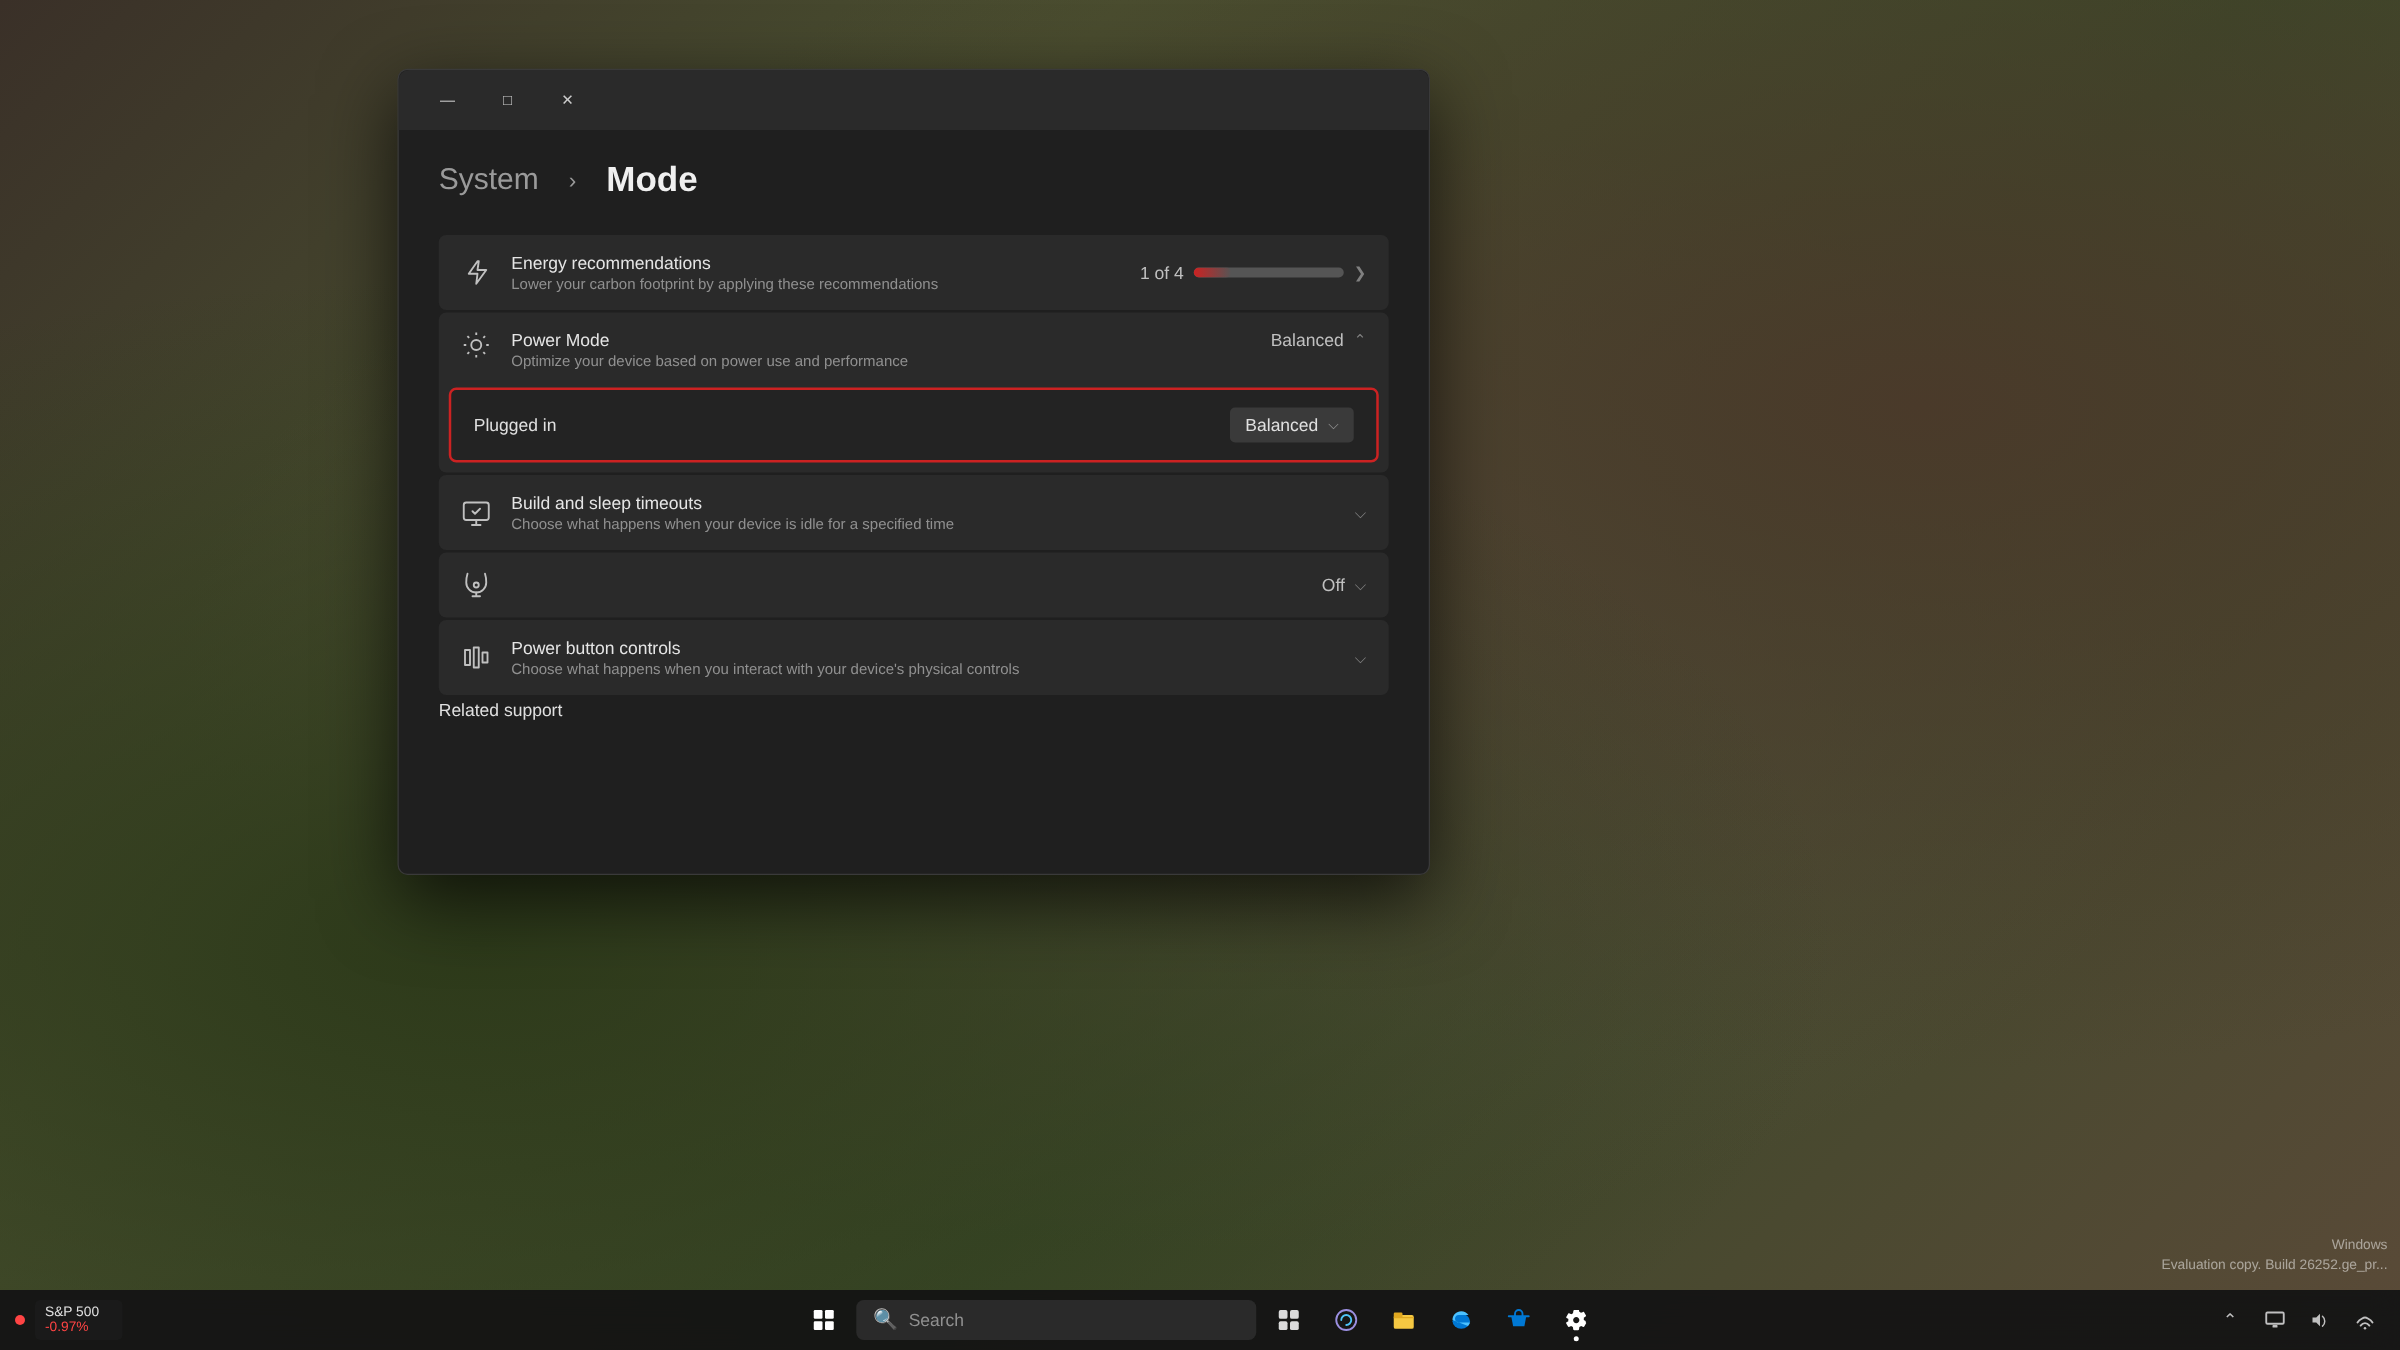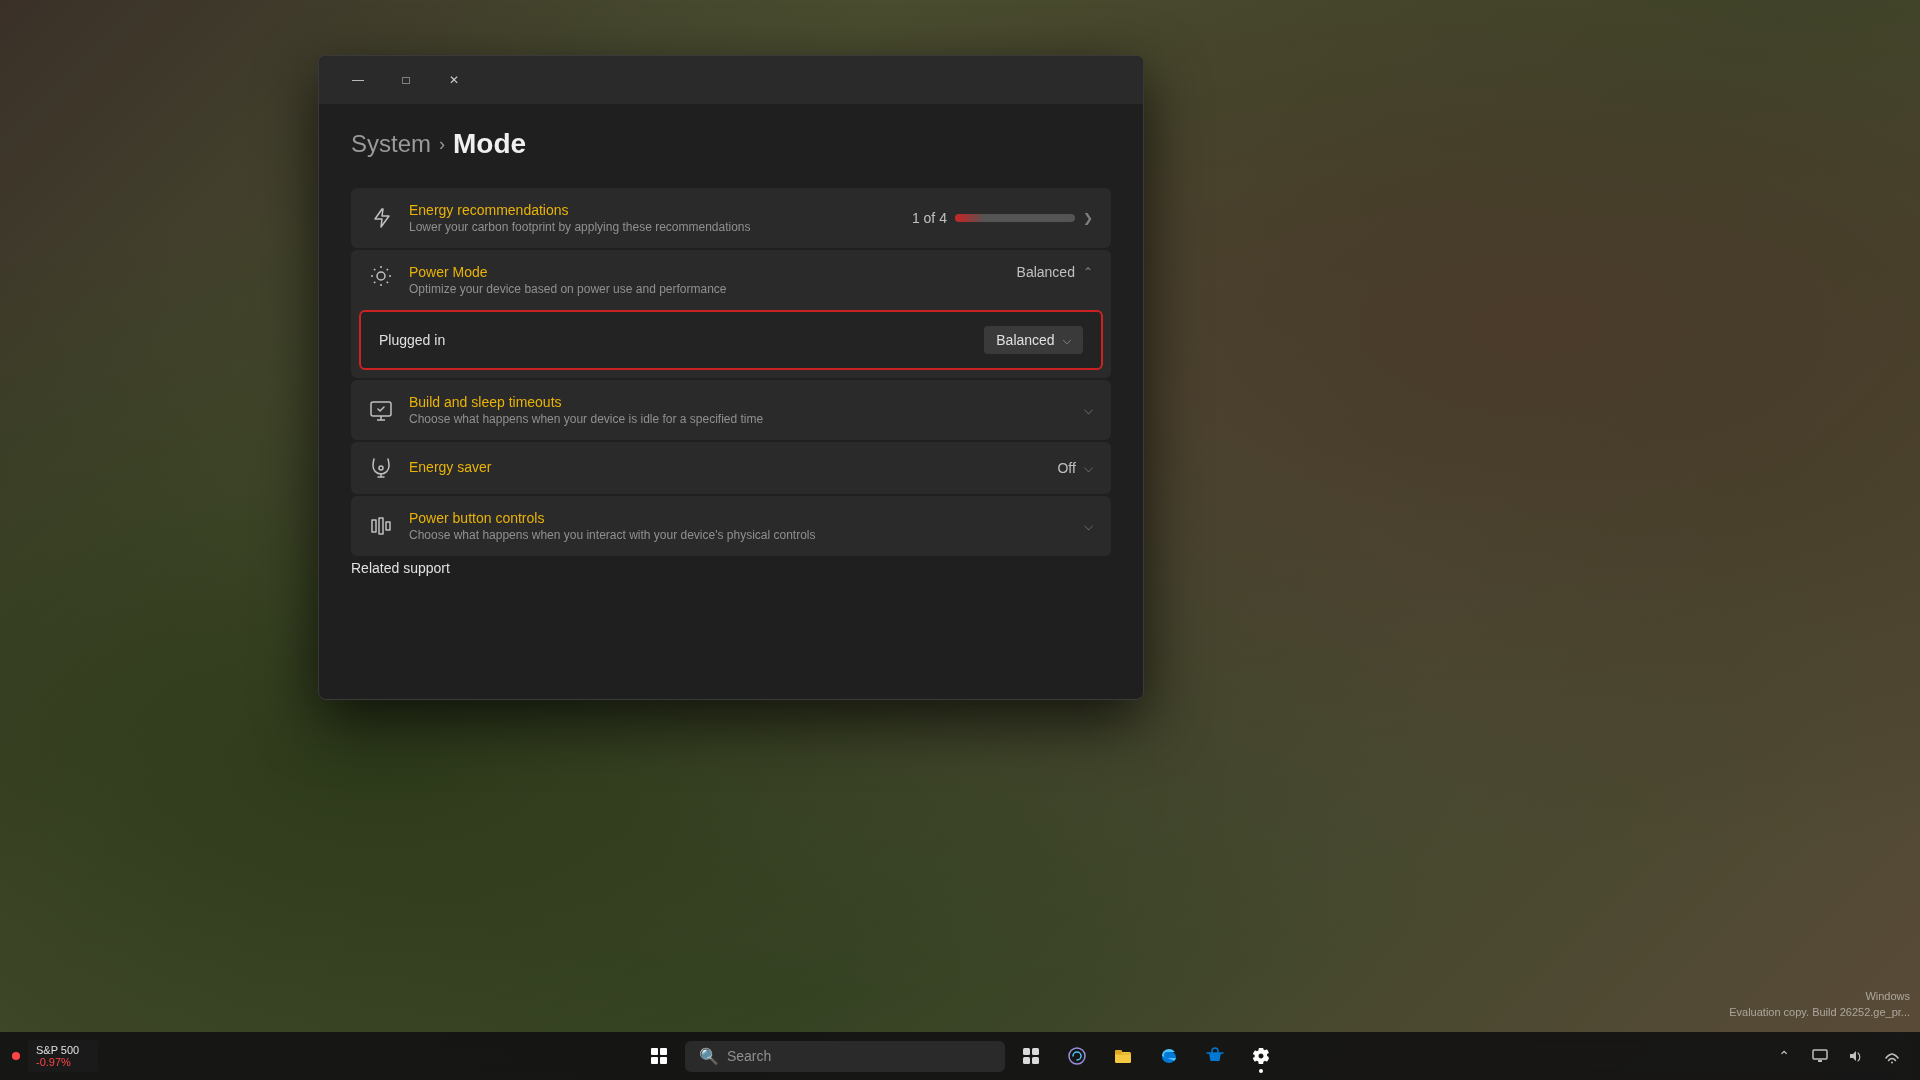--- a/index.html
+++ b/index.html
@@ -105,21 +105,21 @@
     .content {
       padding: 24px 32px;
       flex: 1;
       overflow-y: auto;
     }
 
     
     .breadcrumb {
       display: flex;
       align-items: center;
-      gap: 8px;
+      gap: 24px;
       margin-bottom: 28px;
     }
 
     .breadcrumb-system {
       color: #9a9a9a;
       font-size: 24px;
       font-weight: 300;
       cursor: pointer;
     }
 
@@ -161,21 +161,21 @@
       color: #c0c0c0;
       font-size: 18px;
       flex-shrink: 0;
     }
 
     .setting-text {
       flex: 1;
     }
 
     .setting-title {
-      color: #eab308;
+      color: #e5e5e5;
       font-size: 14px;
       font-weight: 500;
       margin-bottom: 2px;
     }
 
     .setting-desc {
       color: #909090;
       font-size: 12px;
     }
 
@@ -509,21 +509,20 @@
 
         <div class="setting-item">
           <div class="setting-icon">
             <svg class="icon-24" viewBox="0 0 24 24" fill="none" stroke="currentColor" stroke-width="1.5">
               <path d="M5 3C5 3 4 6 4 10c0 4.4 3.6 8 8 8s8-3.6 8-8c0-4-1-7-1-7" stroke-linecap="round"></path>
               <path d="M12 18v3M9 21h6" stroke-linecap="round"></path>
               <circle cx="12" cy="12" r="2"></circle>
             </svg>
           </div>
           <div class="setting-text">
-            <div class="setting-title">Energy saver</div>
           </div>
           <div class="setting-right">
             <span>Off</span>
             <span class="chevron-icon">⌵</span>
           </div>
         </div>
 
         <div class="setting-item">
           <div class="setting-icon">
             <svg class="icon-24" viewBox="0 0 24 24" fill="none" stroke="currentColor" stroke-width="1.5">

